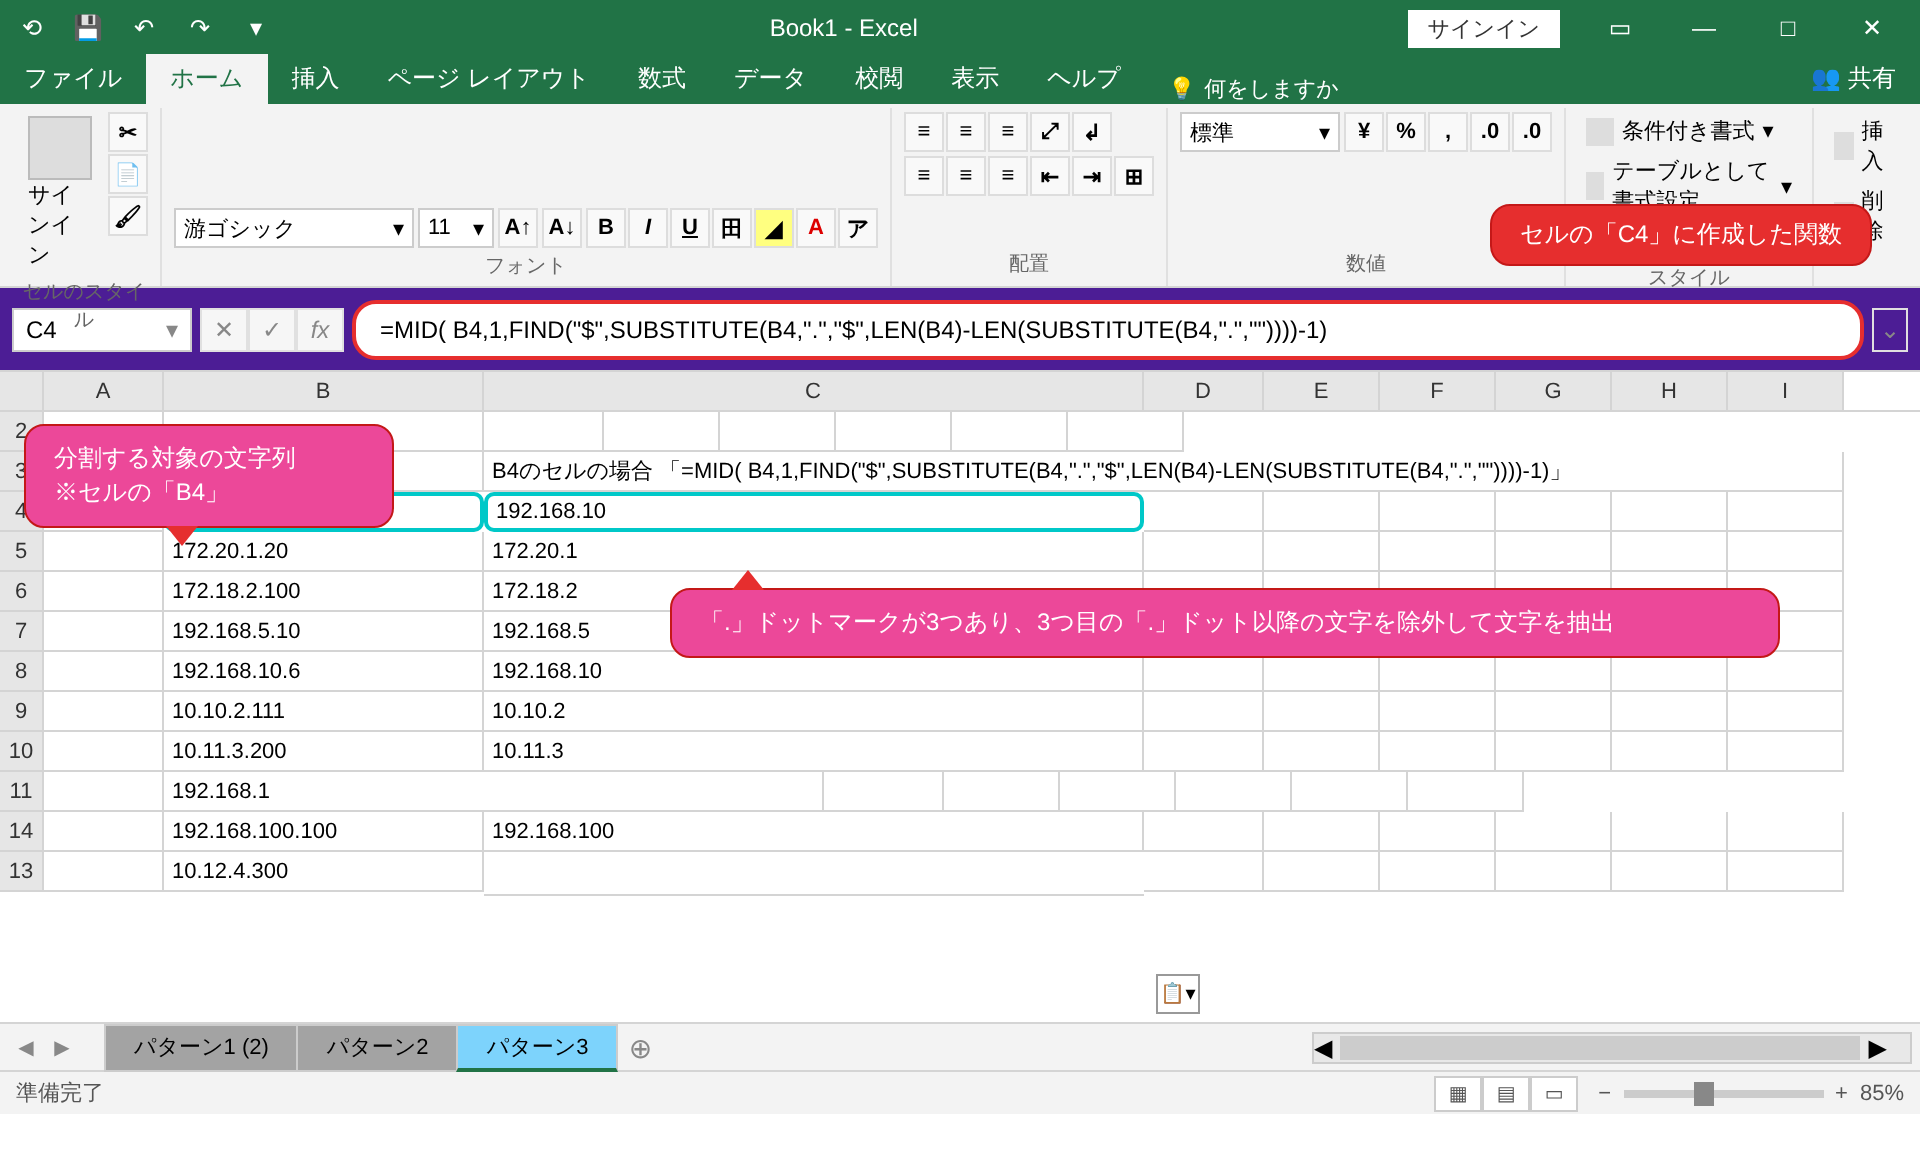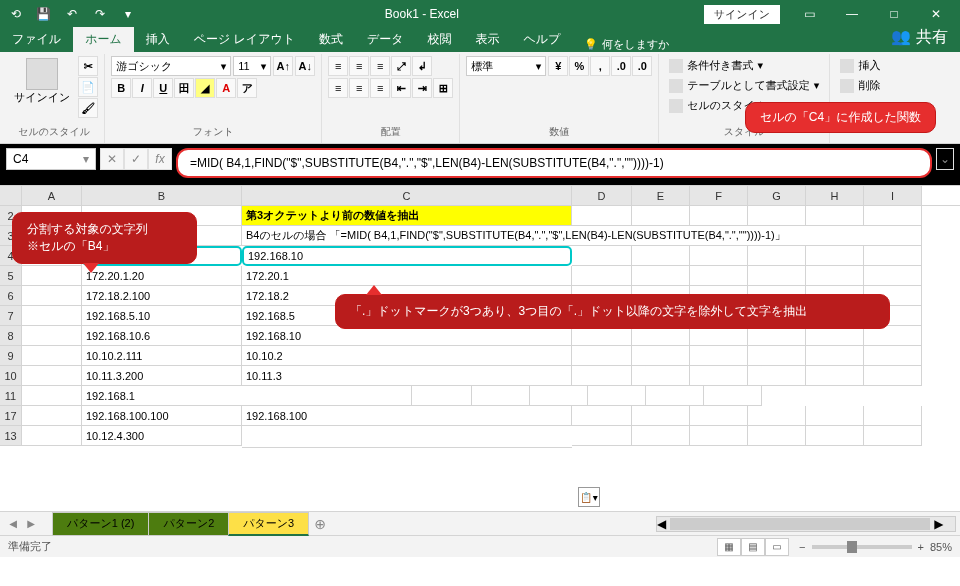--- a/index.html
+++ b/index.html
@@ -13,21 +13,21 @@
   .titlebar-right { display: flex; align-items: center; gap: 2px; }
   .signin-btn { background: #fff; color: #333; padding: 2px 10px; margin-right: 8px; font-size: 11px; }
   .win-btn { width: 40px; height: 28px; display: flex; align-items: center; justify-content: center; color: #fff; font-size: 12px; }
   
   
   .ribbon-tabs { height: 24px; background: #217346; display: flex; align-items: flex-end; }
   .rtab { padding: 4px 12px; color: #fff; font-size: 12px; cursor: pointer; }
   .rtab.active { background: #f3f3f3; color: #217346; }
   .ribbon-tabs .spacer { flex: 1; }
   .tell-me { display: flex; align-items: center; gap: 4px; color: #fff; padding: 0 12px; font-size: 11px; }
-  .share-btn { color: #fff; padding: 4px 12px; font-size: 16px; }
+  .share-btn { color: #fff; padding: 4px 12px; font-size: 12px; }
   
   
   .ribbon { height: 92px; background: #f3f3f3; border-bottom: 1px solid #d4d4d4; display: flex; padding: 2px 4px 0 4px; position: relative; }
   .rgroup { display: flex; flex-direction: column; align-items: center; padding: 2px 6px; border-right: 1px solid #e0e0e0; }
   .rgroup-body { flex: 1; display: flex; align-items: flex-start; gap: 4px; }
   .rgroup-label { font-size: 10px; color: #666; text-align: center; padding: 2px 0; }
   .rbtn { display: flex; flex-direction: column; align-items: center; padding: 2px 4px; cursor: pointer; font-size: 11px; }
   .rbtn .ricon { width: 24px; height: 24px; background: #ddd; border: 1px solid #bbb; }
   .rbtn.big .ricon { width: 32px; height: 32px; }
   .rstack { display: flex; flex-direction: column; gap: 1px; }
@@ -35,55 +35,55 @@
   .rbtnrow { display: flex; gap: 1px; }
   .rsmbtn { width: 20px; height: 20px; border: 1px solid #ddd; background: #f9f9f9; display: flex; align-items: center; justify-content: center; font-size: 11px; font-weight: bold; }
   .rstylebtn { display: flex; align-items: center; gap: 4px; font-size: 11px; padding: 2px 4px; }
   .rstylebtn .ico { width: 14px; height: 14px; background: #ddd; }
   
   
   .callout { position: absolute; background: #e62e2e; color: #fff; border-radius: 10px; padding: 6px 14px; font-size: 12px; white-space: nowrap; border: 1px solid #c41818; }
   .callout.ribbon-note { right: 24px; top: 50px; }
   
   
-  .formula-row { height: 42px; background: #000000; border-bottom: 1px solid #d4d4d4; display: flex; padding: 4px 6px; gap: 4px; }
+  .formula-row { height: 42px; background: #4c1d95; border-bottom: 1px solid #d4d4d4; display: flex; align-items: center; padding: 4px 6px; gap: 4px; }
   .namebox { width: 90px; height: 22px; border: 1px solid #ccc; background: #fff; display: flex; align-items: center; padding: 0 6px; font-size: 12px; justify-content: space-between; }
   .fbar-btns { display: flex; gap: 0; }
   .fbar-btn { width: 24px; height: 22px; border: 1px solid #e0e0e0; background: #f6f6f6; display: flex; align-items: center; justify-content: center; font-size: 12px; color: #888; }
   .fbar { flex: 1; height: 30px; border: 2px solid #e62e2e; border-radius: 12px; background: #fff; display: flex; align-items: center; padding: 0 12px; font-size: 12px; }
   .fbar-drop { width: 18px; height: 22px; border: 1px solid #e0e0e0; display: flex; align-items: center; justify-content: center; color: #888; }
   
   
   .grid-wrap { height: 325px; overflow: hidden; position: relative; background: #fff; }
   .colheads { display: flex; height: 20px; border-bottom: 1px solid #d4d4d4; }
   .colhead { border-right: 1px solid #d4d4d4; background: #e6e6e6; display: flex; align-items: center; justify-content: center; font-size: 11px; color: #333; }
   .rowhead { width: 22px; background: #e6e6e6; border-right: 1px solid #d4d4d4; border-bottom: 1px solid #d4d4d4; display: flex; align-items: center; justify-content: center; font-size: 11px; color: #333; }
   .grow { display: flex; height: 20px; }
   .cell { border-right: 1px solid #d4d4d4; border-bottom: 1px solid #d4d4d4; display: flex; align-items: center; padding: 0 4px; font-size: 11px; background: #fff; overflow: hidden; white-space: nowrap; }
   .cell.yellow { background: #ffff00; }
   .cell.highlight-green { border: 2px solid #00c8c8; border-radius: 5px; }
   .bold { font-weight: bold; }
   
   
-  .grid-callout { position: absolute; background: #b91c1c; color: #fff; border-radius: 10px; padding: 8px 14px; font-size: 12px; border: 1px solid #c41818; line-height: 1.4; }
+  .grid-callout { position: absolute; background: #ec4899; color: #fff; border-radius: 10px; padding: 8px 14px; font-size: 12px; border: 1px solid #c41818; line-height: 1.4; }
   .grid-callout.c1 { left: 12px; top: 26px; width: 185px; }
   .grid-callout.c2 { left: 335px; top: 108px; width: 555px; }
   .grid-callout .tail { position: absolute; width: 0; height: 0; }
   .c1 .tail { bottom: -10px; left: 70px; border-left: 8px solid transparent; border-right: 8px solid transparent; border-top: 10px solid #e62e2e; }
   .c2 .tail { top: -10px; left: 30px; border-left: 8px solid transparent; border-right: 8px solid transparent; border-bottom: 10px solid #e62e2e; }
   
   
   .afpopup { position: absolute; right: 360px; bottom: 4px; width: 22px; height: 20px; border: 1px solid #999; background: #fff; display: flex; align-items: center; justify-content: center; font-size: 10px; }
   
   
   .sheetbar { height: 24px; border-top: 1px solid #d4d4d4; background: #f3f3f3; display: flex; align-items: center; padding: 0 4px; }
   .sheetnav { display: flex; gap: 0; margin-right: 12px; }
   .sheetnav-btn { width: 18px; height: 18px; display: flex; align-items: center; justify-content: center; color: #888; font-size: 10px; }
-  .sheettab { padding: 3px 14px; border: 1px solid #ccc; background: #4d7c0f; font-size: 11px; margin-right: -1px; }
-  .sheettab.active { background: #fde047; border-bottom: 2px solid #217346; }
+  .sheettab { padding: 3px 14px; border: 1px solid #ccc; background: #a3a3a3; font-size: 11px; margin-right: -1px; }
+  .sheettab.active { background: #7dd3fc; border-bottom: 2px solid #217346; }
   .sheetadd { width: 24px; display: flex; align-items: center; justify-content: center; color: #888; font-size: 14px; }
   .sheetbar .spacer { flex: 1; }
   .hscroll { width: 300px; height: 16px; background: #e8e8e8; border: 1px solid #ccc; display: flex; align-items: center; }
   .hscroll .thumb { width: 260px; height: 12px; background: #ccc; margin: 0 4px; }
   
   
   .statusbar { height: 22px; background: #f3f3f3; border-top: 1px solid #d4d4d4; display: flex; align-items: center; padding: 0 8px; font-size: 11px; color: #555; }
   .statusbar .spacer { flex: 1; }
   .viewbtns { display: flex; gap: 0; }
   .viewbtn { width: 24px; height: 18px; border: 1px solid #ccc; background: #fff; display: flex; align-items: center; justify-content: center; font-size: 10px; }
@@ -142,21 +142,21 @@
       <div class="rstack">
         <div class="rsmbtn">✂</div>
         <div class="rsmbtn">📄</div>
         <div class="rsmbtn">🖌</div>
       </div>
     </div>
     <div class="rgroup-label">セルのスタイル</div>
   </div>
 
   <div class="rgroup">
-    <div class="rgroup-body" style="flex-direction:column;gap:2px;">
+    <div class="rgroup-body" style="flex-direction:row;gap:2px;margin-top:48px;">
       <div style="display:flex;gap:2px;">
         <div class="rselect" style="width:120px;">
             <span>游ゴシック</span>
             <span>▾</span>
           </div>
         <div class="rselect" style="width:38px;">
             <span>11</span>
             <span>▾</span>
           </div>
         <div class="rsmbtn">A↑</div>
@@ -274,21 +274,20 @@
       <div class="colhead" style="width: 58px;">F</div>
       <div class="colhead" style="width: 58px;">G</div>
       <div class="colhead" style="width: 58px;">H</div>
       <div class="colhead" style="width: 58px;">I</div>
     </div>
   <div id="gridbody">
       <div class="grow">
         <div class="rowhead">2</div>
         <div class="cell" style="width: 60px;"></div>
         <div class="cell" style="width: 160px;"></div>
-        <div class="cell yellow bold" style="width: 330px;">第3オクテットより前の数値を抽出</div>
         <div class="cell" style="width: 60px;"></div>
         <div class="cell" style="width: 58px;"></div>
         <div class="cell" style="width: 58px;"></div>
         <div class="cell" style="width: 58px;"></div>
         <div class="cell" style="width: 58px;"></div>
         <div class="cell" style="width: 58px;"></div>
       </div>
       <div class="grow">
         <div class="rowhead">3</div>
         <div class="cell" style="width: 60px;"></div>
@@ -384,21 +383,21 @@
         <div class="cell" style="width: 60px;"></div>
         <div class="cell" style="width: 330px;">192.168.1</div>
         <div class="cell" style="width: 60px;"></div>
         <div class="cell" style="width: 58px;"></div>
         <div class="cell" style="width: 58px;"></div>
         <div class="cell" style="width: 58px;"></div>
         <div class="cell" style="width: 58px;"></div>
         <div class="cell" style="width: 58px;"></div>
       </div>
       <div class="grow">
-        <div class="rowhead">17</div>
+        <div class="rowhead">14</div>
         <div class="cell" style="width: 60px;"></div>
         <div class="cell" style="width: 160px;">192.168.100.100</div>
         <div class="cell" style="width: 330px;">192.168.100</div>
         <div class="cell" style="width: 60px;"></div>
         <div class="cell" style="width: 58px;"></div>
         <div class="cell" style="width: 58px;"></div>
         <div class="cell" style="width: 58px;"></div>
         <div class="cell" style="width: 58px;"></div>
         <div class="cell" style="width: 58px;"></div>
       </div>

